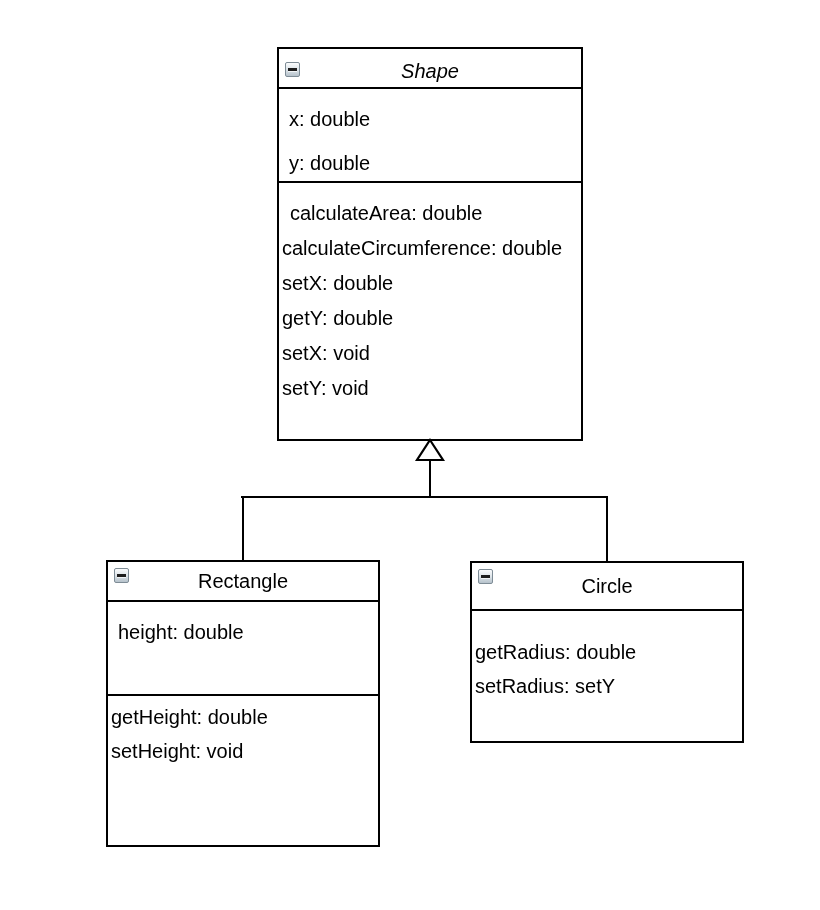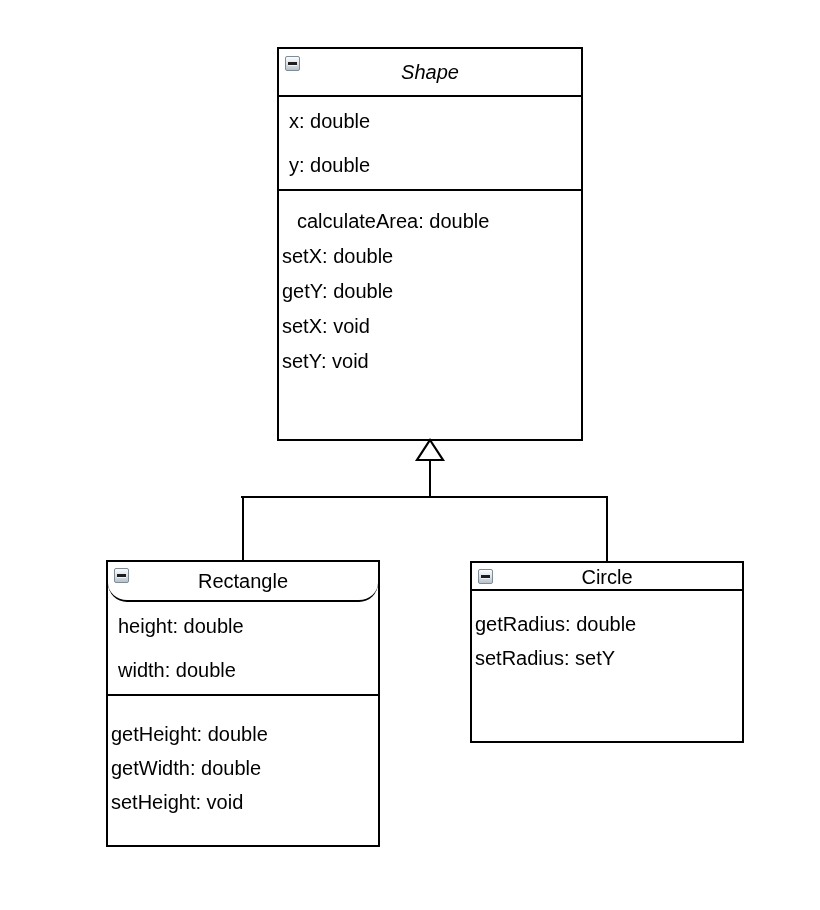--- a/index.html
+++ b/index.html
@@ -51,104 +51,103 @@
   .minus {
     display: block;
     width: 9px;
     height: 3px;
     background: #1d1d1d;
     box-shadow: 0 1px 0 rgba(255,255,255,0.7);
   }
   .attrs {
     box-sizing: border-box;
     border-bottom: 2px solid #000000;
-    padding-top: 2px;
+    padding-top: 8px;
   }
   .row {
     display: flex;
     align-items: center;
     font-size: 20px;
     white-space: nowrap;
     overflow: hidden;
   }
   .attrs .row { height: 44px; padding-left: 10px; }
   .methods .row { height: 34px; padding-left: 3px; }
-  .methods { padding-top: 21px; }
+  .methods { padding-top: 4px; }
   .shape-methods { padding-top: 13px; }
   .shape-methods .row { height: 35px; }
-  .row.indent8 { padding-left: 18px; }
+  .row.indent8 { padding-left: 11px; }
 
   
   .edge-line {
     position: absolute;
     background: #000000;
   }
   .arrowhead {
     position: absolute;
     left: 414px;
     top: 438px;
   }
 </style>
 </head>
 <body>
 
 <div class="stage">
 
   <div class="class-box" style="left:277px; top:47px; width:306px; height:394px;">
-    <div class="title italic" style="height:48px;">
+    <div class="title italic" style="height:34px;margin-top:6px;">
       <button class="collapse">
         <span class="minus"></span>
       </button>
       <span class="title-text">Shape</span>
     </div>
     <div class="attrs" style="height:94px;">
       <div class="row">x: double</div>
       <div class="row">y: double</div>
     </div>
     <div class="methods shape-methods">
       <div class="row indent8">calculateArea: double</div>
+      <div class="row">calculateCircumference: double</div>
       <div class="row">setX: double</div>
       <div class="row">getY: double</div>
       <div class="row">setX: void</div>
       <div class="row">setY: void</div>
     </div>
   </div>
 
   <svg class="arrowhead" width="32" height="24" viewBox="0 0 32 24">
     <polygon points="16,2 29,22 3,22" fill="#ffffff" stroke="#000000" stroke-width="2.2"></polygon>
   </svg>
   <div class="edge-line" style="left:429px; top:460px; width:2px; height:38px;"></div>
   <div class="edge-line" style="left:241px; top:496px; width:367px; height:2px;"></div>
   <div class="edge-line" style="left:242px; top:496px; width:2px; height:66px;"></div>
   <div class="edge-line" style="left:606px; top:496px; width:2px; height:67px;"></div>
 
   <div class="class-box" style="left:106px; top:560px; width:274px; height:287px;">
-    <div class="title" style="height:40px;border-radius:19px;">
+    <div class="title" style="height:40px;">
       <button class="collapse" style="top:6px;">
         <span class="minus"></span>
       </button>
       <span class="title-text">Rectangle</span>
     </div>
     <div class="attrs" style="height:94px;">
       <div class="row">height: double</div>
-      <div class="row">width: double</div>
     </div>
     <div class="methods">
       <div class="row">getHeight: double</div>
-      <div class="row">getWidth: double</div>
       <div class="row">setHeight: void</div>
     </div>
   </div>
 
   <div class="class-box" style="left:470px; top:561px; width:274px; height:182px;">
-    <div class="title" style="height:28px;align-items:flex-end;">
+    <div class="title" style="height:48px;">
       <button class="collapse" style="top:6px;">
         <span class="minus"></span>
       </button>
       <span class="title-text">Circle</span>
     </div>
-    <div class="methods" style="padding-top:16px;text-align:right;">
+    <div class="methods" style="padding-top:24px;text-align:right;">
       <div class="row">getRadius: double</div>
       <div class="row">setRadius: setY</div>
     </div>
   </div>
 
 </div>
 
 </body></html>

